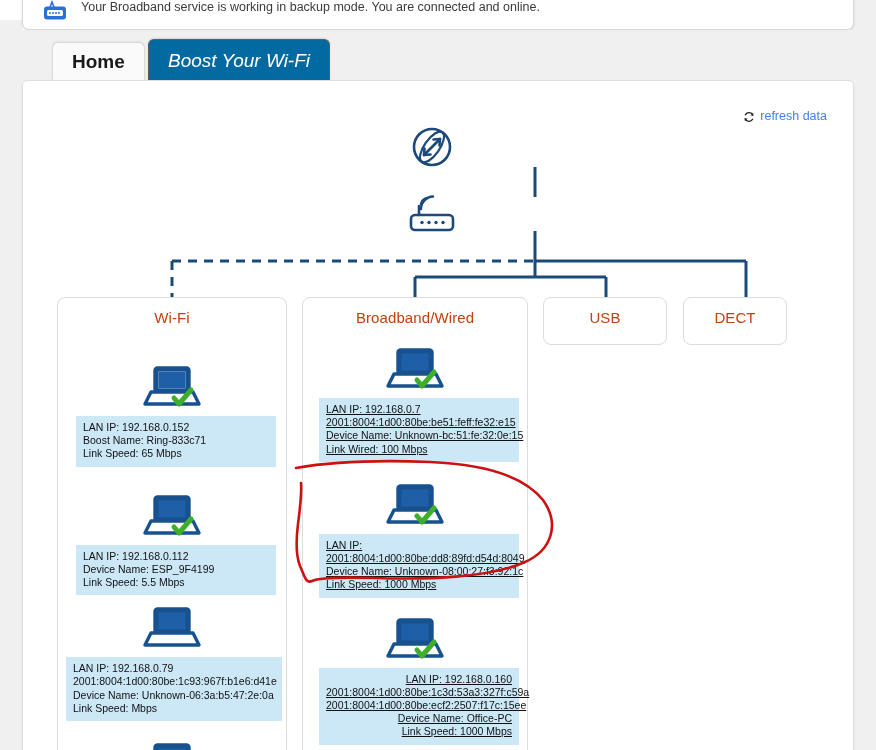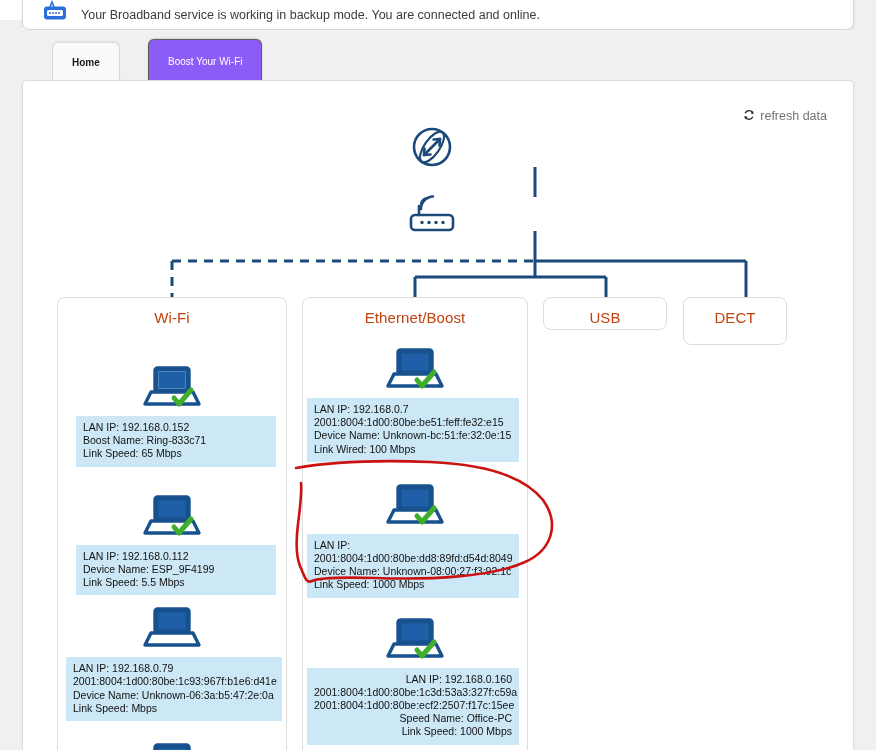--- a/index.html
+++ b/index.html
@@ -15,55 +15,56 @@
   .gutter-right { position:absolute; top:0; right:0; width:26px; height:750px; background:#f0f0f0; }
   .gutter-left  { position:absolute; top:20px; left:0; width:22px; height:730px; background:#f0f0f0; }
 
   
   .banner {
     position:absolute; left:22px; top:-30px; width:832px; height:60px;
     background:#ffffff; border:1px solid #d8d8d8; border-top:none;
     border-radius:0 0 7px 7px;
     box-shadow:0 1px 3px rgba(0,0,0,.10);
   }
-  .banner-inner { position:absolute; left:18px; top:30px; display:flex; align-items:flex-end; gap:12px; }
+  .banner-inner { position:absolute; left:18px; top:30px; display:flex; align-items:flex-start; gap:12px; }
   .banner-icon { width:28px; height:22px; flex:0 0 auto; }
   .banner-text { font-size:12.5px; color:#3b3b3b; white-space:nowrap; }
 
   
   .tabstrip { position:absolute; left:22px; top:30px; width:832px; height:52px; background:#f0f0f0; }
   .tab {
     position:absolute; bottom:0; height:40px; padding:0 19px;
     display:flex; align-items:center; justify-content:center;
-    border-radius:6px 6px 0 0; font-size:10px; white-space:nowrap;
+    border-radius:6px 6px 0 0; font-size:19px; white-space:nowrap;
   }
   .tab-home {
     left:30px; background:#fafafa; color:#1a1a1a; font-weight:bold;
     border:1px solid #d9d9d9; border-bottom:1px solid #fafafa;
     box-shadow:0 -1px 2px rgba(0,0,0,.05);
   }
   .tab-boost {
-    left:126px; background:#8b5cf6; color:#ffffff; font-weight:normal;
+    left:126px; background:#0369a1; color:#ffffff; font-weight:normal;
     border:1px solid #5d5d5d; border-bottom:none; height:43px;
     box-shadow:0 -1px 2px rgba(0,0,0,.12);
+    font-style:italic;
   }
 
   
   .content-card {
     position:absolute; left:22px; top:80px; width:832px; height:690px;
     background:#ffffff; border:1px solid #dddddd; border-radius:5px;
     box-shadow:0 1px 3px rgba(0,0,0,.06);
     overflow:hidden;
   }
 
   
   .refresh {
     position:absolute; right:26px; top:28px;
-    display:flex; align-items:flex-start; gap:5px;
-    font-size:12.5px; color:#737373; cursor:pointer;
+    display:flex; align-items:flex-end; gap:5px;
+    font-size:12.5px; color:#3b82f6; cursor:pointer;
   }
   .refresh svg { width:12px; height:12px; display:block; }
 
   
   .topo { position:absolute; left:0; top:0; width:832px; height:690px; }
   .globe-icon { position:absolute; left:385px; top:42px; width:48px; height:48px; }
   .router-icon { position:absolute; left:385px; top:110px; width:48px; height:44px; }
 
   .connectors { position:absolute; left:0; top:0; width:832px; height:280px; pointer-events:none; }
 
@@ -71,35 +72,35 @@
   .cat-box {
     position:absolute; background:#ffffff;
     border:1px solid #dcdcdc; border-radius:8px;
   }
   .cat-title {
     text-align:center; font-size:15px; color:#c2410c;
     padding-top:11px; letter-spacing:.1px;
   }
   .box-wifi     { left:34px;  top:216px; width:230px; height:480px; }
   .box-ethernet { left:279px; top:216px; width:226px; height:460px; }
-  .box-usb      { left:520px; top:216px; width:124px; height:33px; }
+  .box-usb      { left:520px; top:216px; width:124px; height:48px; }
   .box-dect     { left:660px; top:216px; width:104px; height:48px; }
 
   
   .device { position:absolute; width:100%; }
   .device-icon { margin:0 auto; width:62px; height:50px; position:relative; }
   .device-info {
     background:#cce8f7; color:#111111;
     font-size:10.5px; line-height:13.2px;
     padding:5px 7px 6px 7px;
     margin-top:2px;
   }
   .device-info div { white-space:nowrap; }
   .wifi-info  { margin-left:18px; margin-right:10px; }
-  .eth-info   { margin-left:4px; margin-right:8px; }
+  .eth-info   { margin-left:16px; margin-right:8px;text-decoration:underline; }
 
   
   .annotation { position:absolute; left:0; top:0; width:876px; height:750px; pointer-events:none; }
 </style>
 </head>
 <body>
 
 <div id="root">
 
   <div class="gutter-left"></div>
@@ -240,21 +241,21 @@
             <svg viewBox="0 0 62 50" width="62" height="50">
               <rect x="14" y="4" width="34" height="24" rx="2.5" stroke="#17528f" stroke-width="3.4" fill="#17528f"></rect>
               <rect x="17.5" y="7.5" width="27" height="17" fill="#1f5fa8"></rect>
               <path d="M10 28 L52 28 L58 40 L4 40 Z" stroke="#17528f" stroke-width="3.4" fill="#ffffff" stroke-linejoin="round"></path>
             </svg>
           </div>
         </div>
       </div>
 
       <div class="cat-box box-ethernet">
-        <div class="cat-title">Ethernet/Boost</div>
+        <div class="cat-title">Broadband/Wired</div>
 
         <div class="device" style="position:relative;margin-top:20px;">
           <div class="device-icon">
             <svg viewBox="0 0 62 50" width="62" height="50">
               <rect x="14" y="4" width="34" height="24" rx="2.5" stroke="#17528f" stroke-width="3.4" fill="#17528f"></rect>
               <rect x="17.5" y="7.5" width="27" height="17" fill="#1f5fa8"></rect>
               <path d="M10 28 L52 28 L58 40 L4 40 Z" stroke="#17528f" stroke-width="3.4" fill="#ffffff" stroke-linejoin="round"></path>
               <path d="M33 34 L38 40 L50 26" stroke="#3fae2a" stroke-width="5" fill="none" stroke-linecap="round" stroke-linejoin="round"></path>
             </svg>
           </div>
@@ -289,21 +290,21 @@
               <rect x="14" y="4" width="34" height="24" rx="2.5" stroke="#17528f" stroke-width="3.4" fill="#17528f"></rect>
               <rect x="17.5" y="7.5" width="27" height="17" fill="#1f5fa8"></rect>
               <path d="M10 28 L52 28 L58 40 L4 40 Z" stroke="#17528f" stroke-width="3.4" fill="#ffffff" stroke-linejoin="round"></path>
               <path d="M33 34 L38 40 L50 26" stroke="#3fae2a" stroke-width="5" fill="none" stroke-linecap="round" stroke-linejoin="round"></path>
             </svg>
           </div>
           <div class="device-info eth-info">
             <div>LAN IP: 192.168.0.160</div>
             <div>2001:8004:1d00:80be:1c3d:53a3:327f:c59a</div>
             <div>2001:8004:1d00:80be:ecf2:2507:f17c:15ee</div>
-            <div>Speed Name: Office-PC</div>
+            <div>Device Name: Office-PC</div>
             <div>Link Speed: 1000 Mbps</div>
           </div>
         </div>
       </div>
 
       <div class="cat-box box-usb">
         <div class="cat-title">USB</div>
       </div>
 
       <div class="cat-box box-dect">

